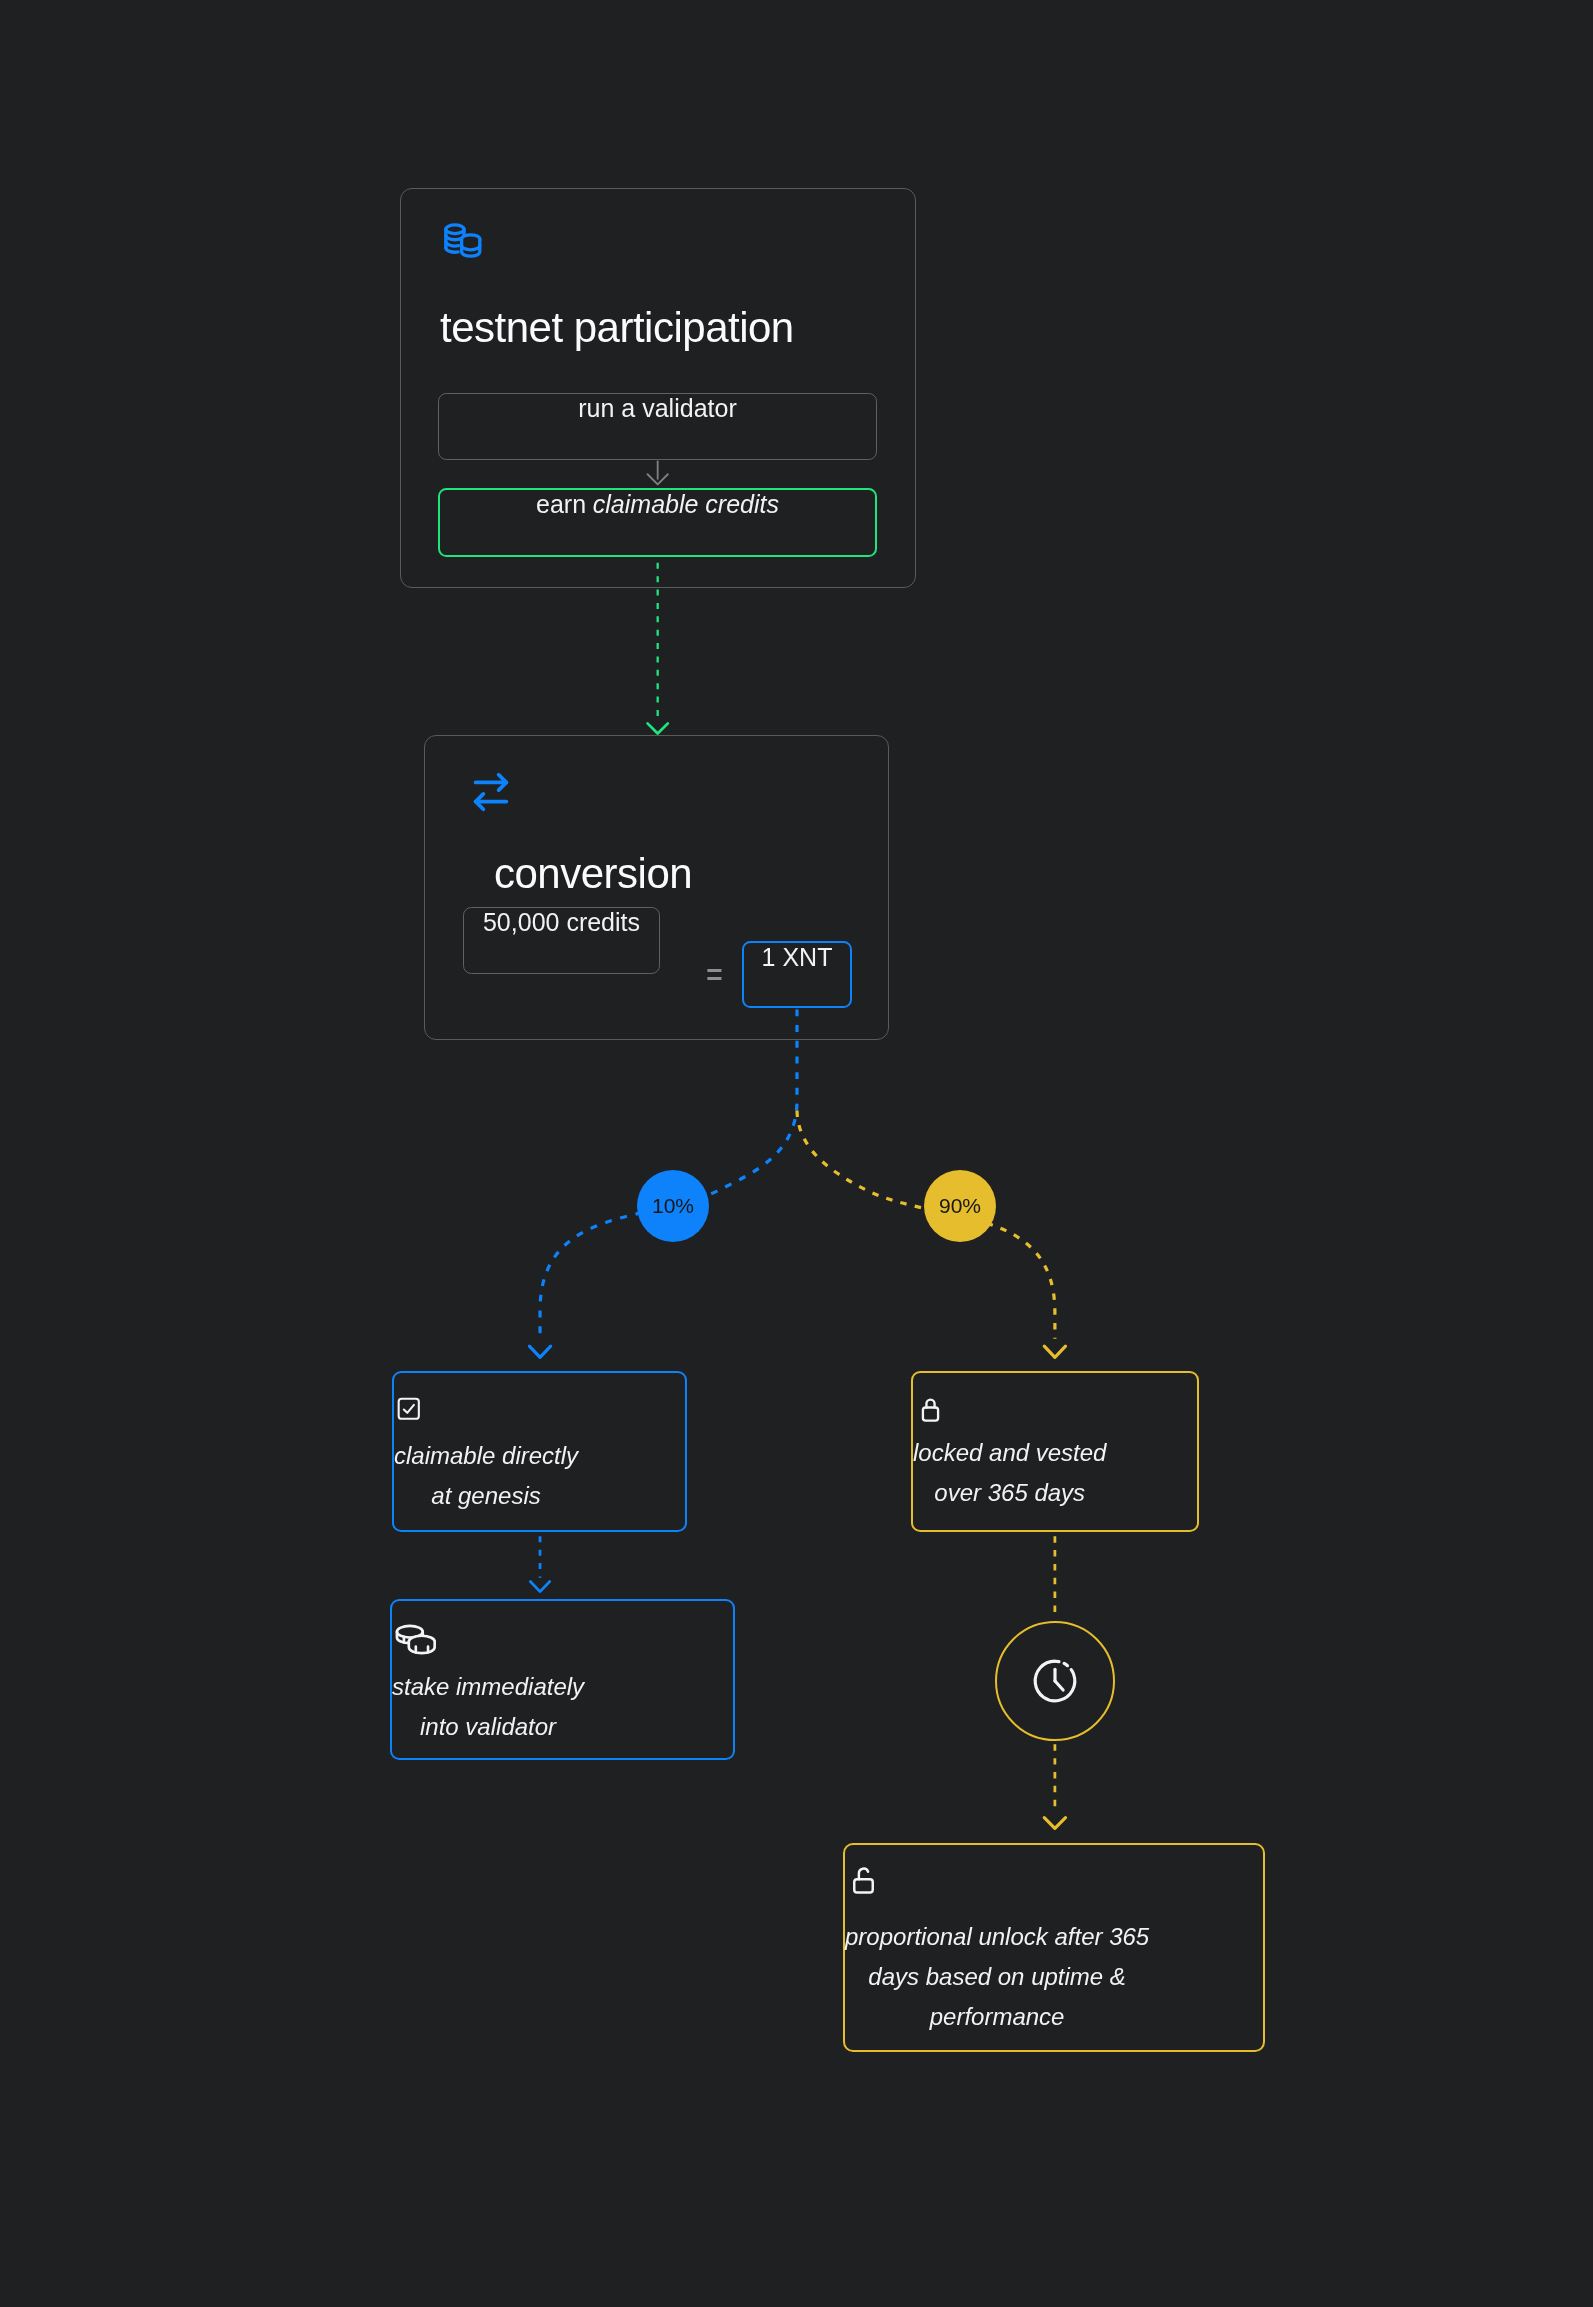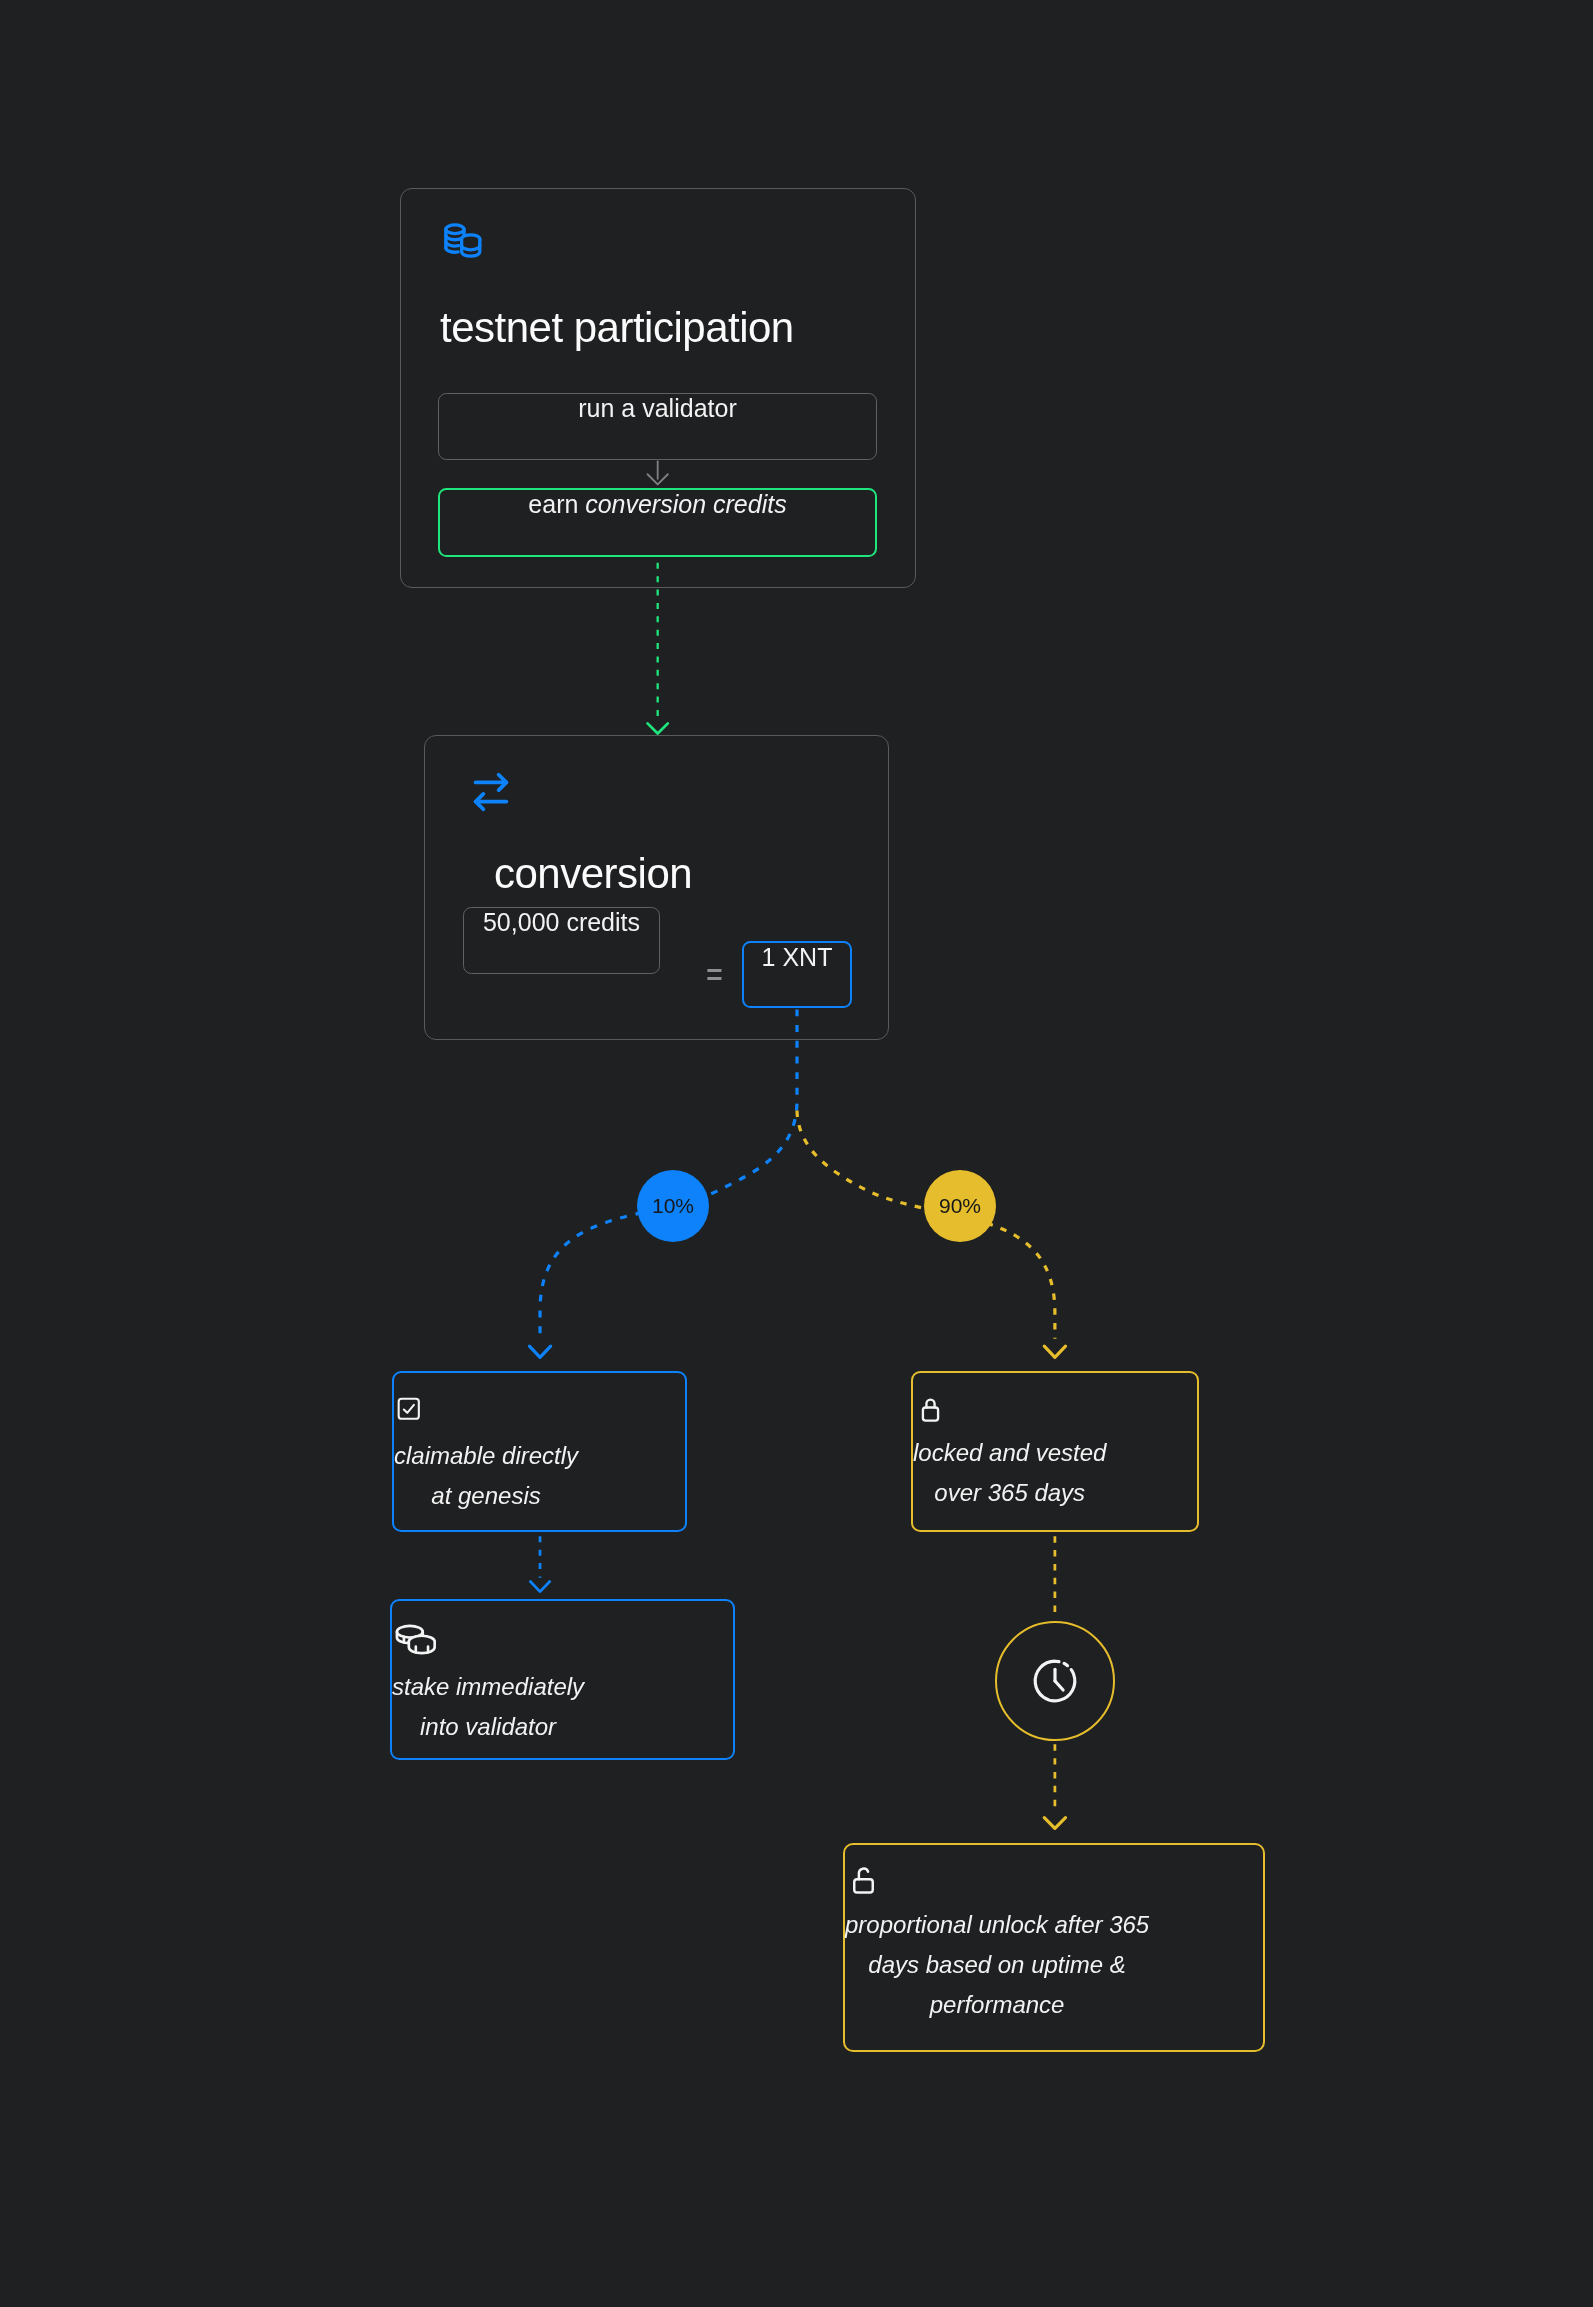--- a/index.html
+++ b/index.html
@@ -109,21 +109,21 @@
   </span>
 
   <div class="panel-title" style="left:440px;top:304px;">testnet participation</div>
 
   <div class="chip" style="left:438px;top:393px;width:439px;height:67px;">
     <span>run a validator</span>
   </div>
 
   <div class="chip green" style="left:438px;top:488px;width:439px;height:69px;">
     <span>
-      <span>earn</span><span style="font-style:italic;margin-left:0.27em;">conversion credits</span>
+      <span>earn</span><span style="font-style:italic;margin-left:0.27em;">claimable credits</span>
     </span>
   </div>
 
   <div class="panel" style="left:424px;top:735px;width:465px;height:305px;"></div>
 
   <span class="icon blue-ic" style="position:absolute;left:468px;top:769px;">
     <svg width="46" height="46" viewBox="0 0 24 24" stroke="currentColor" stroke-width="2" fill="none" stroke-linecap="round" stroke-linejoin="round">
       <path d="m16 3 4 4-4 4"></path>
       <path d="M20 7H4"></path>
       <path d="m8 13-4 4 4 4"></path>
@@ -208,21 +208,21 @@
     </span>
   </div>
 
   <div class="node gold" style="left:843px;top:1843px;width:422px;height:209px;padding-top:16.6px;border-radius:10px;">
     <span class="icon white-ic">
       <svg width="37" height="37" viewBox="0 0 24 24" stroke="currentColor" stroke-width="1.6" fill="none" stroke-linecap="round" stroke-linejoin="round">
         <rect x="6" y="11.2" width="12" height="8.6" rx="1.8"></rect>
         <path d="M9 11.2 V7.4 a3.1 3.1 0 0 1 6 -1.1"></path>
       </svg>
     </span>
-    <div class="lines" style="margin-top:6px;">
+    <div class="lines" style="margin-top:18px;">
       <div>proportional unlock after 365</div>
       <div>days based on uptime &amp;</div>
       <div>performance</div>
     </div>
   </div>
 
 </div>
 
 
 </body></html>

